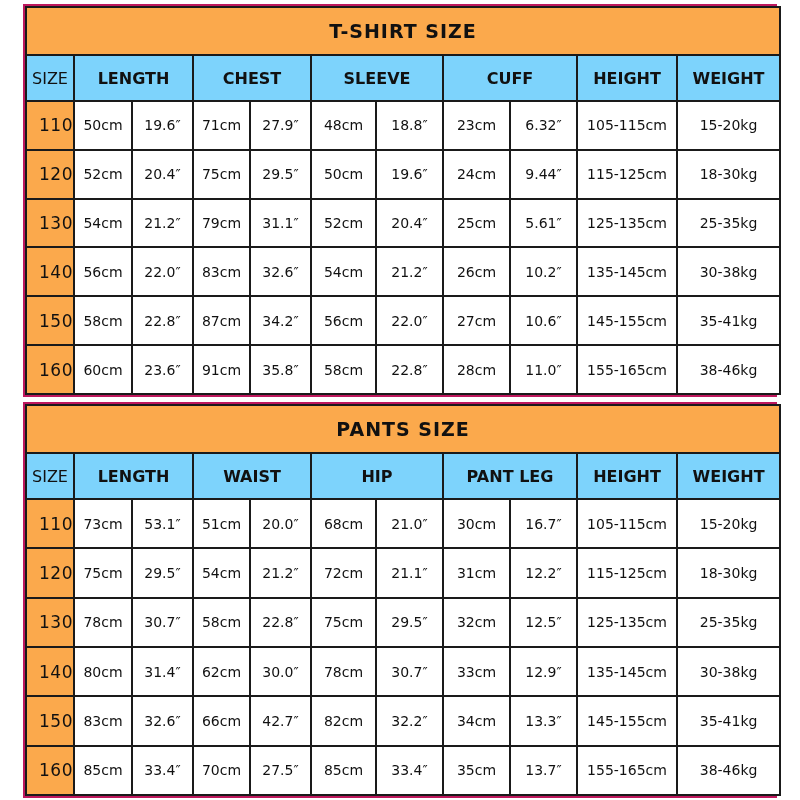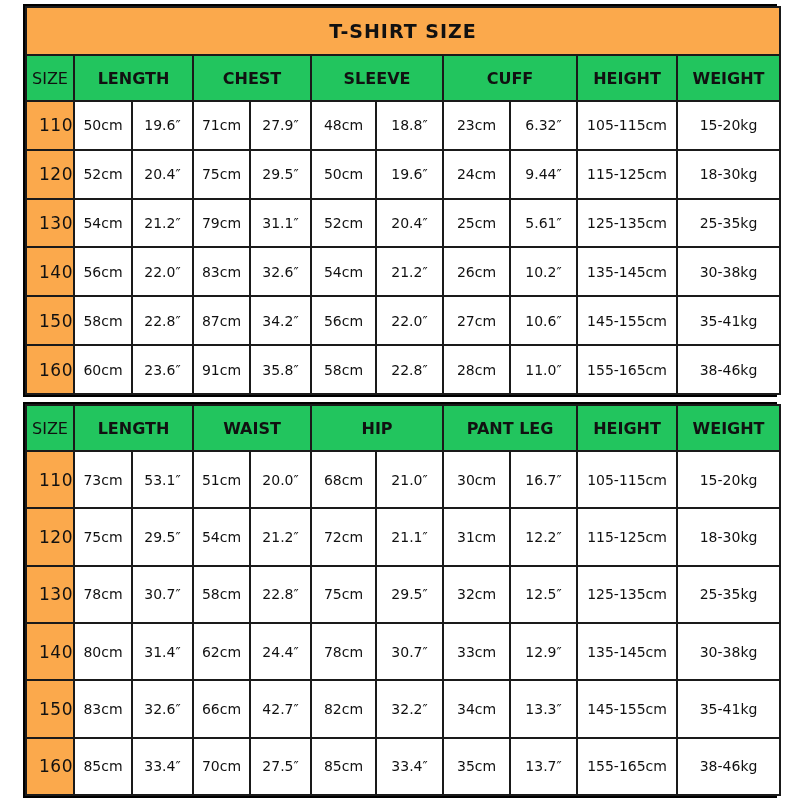--- a/index.html
+++ b/index.html
@@ -1,23 +1,23 @@
 <!DOCTYPE html>
 <html><head>
 <meta charset="utf-8">
 <style>
   html, body { margin:0; padding:0; background:#ffffff; }
   body { width:800px; height:800px; position:relative; overflow:hidden; font-family:"DejaVu Sans", sans-serif; color:#111; }
-  .chart { position:absolute; left:23px; width:754px; border:2px solid #000000; box-sizing:border-box; }
+  .chart { position:absolute; left:23px; width:754px; border:2px solid #be185d; box-sizing:border-box; }
   #tshirt { top:4px; height:393px; }
   #pants { top:402px; height:396px; }
   table { border-collapse:collapse; width:100%; height:100%; table-layout:fixed; }
   td, th { border:2px solid #1a1a1a; text-align:center; vertical-align:middle; padding:0; white-space:nowrap; }
   .title-row th { background:#fba94c; font-size:19px; font-weight:bold; letter-spacing:1px; height:46px; }
-  .head-row th { background:#22c55e; font-size:16px; font-weight:bold; height:44px;margin-left:28px; }
+  .head-row th { background:#7dd3fc; font-size:16px; font-weight:bold; height:44px;margin-left:28px; }
   .head-row th.size-h { font-weight:normal; font-size:16px; letter-spacing:0; }
   td.size { background:#fba94c; font-size:17px; letter-spacing:0.5px;text-align:right; }
   td.val { background:#ffffff; font-size:14px; }
 </style>
 </head>
 <body>
 
 <div class="chart" id="tshirt">
   <table>
     <colgroup>
@@ -139,20 +139,23 @@
         <col style="width:57px">
         <col style="width:61px">
         <col style="width:65px">
         <col style="width:67px">
         <col style="width:67px">
         <col style="width:67px">
         <col style="width:100px">
         <col style="width:103px">
     </colgroup>
     <thead>
+      <tr class="title-row">
+          <th colspan="11">PANTS SIZE</th>
+        </tr>
       <tr class="head-row">
         <th class="size-h">SIZE</th>
         <th colspan="2">LENGTH</th>
         <th colspan="2">WAIST</th>
         <th colspan="2">HIP</th>
         <th colspan="2">PANT LEG</th>
         <th>HEIGHT</th>
         <th>WEIGHT</th>
       </tr>
     </thead>
@@ -194,21 +197,21 @@
           <td class="val">32cm</td>
           <td class="val">12.5″</td>
           <td class="val">125-135cm</td>
           <td class="val">25-35kg</td>
         </tr>
         <tr>
           <td class="size">140</td>
           <td class="val">80cm</td>
           <td class="val">31.4″</td>
           <td class="val">62cm</td>
-          <td class="val">24.4″</td>
+          <td class="val">30.0″</td>
           <td class="val">78cm</td>
           <td class="val">30.7″</td>
           <td class="val">33cm</td>
           <td class="val">12.9″</td>
           <td class="val">135-145cm</td>
           <td class="val">30-38kg</td>
         </tr>
         <tr>
           <td class="size">150</td>
           <td class="val">83cm</td>

